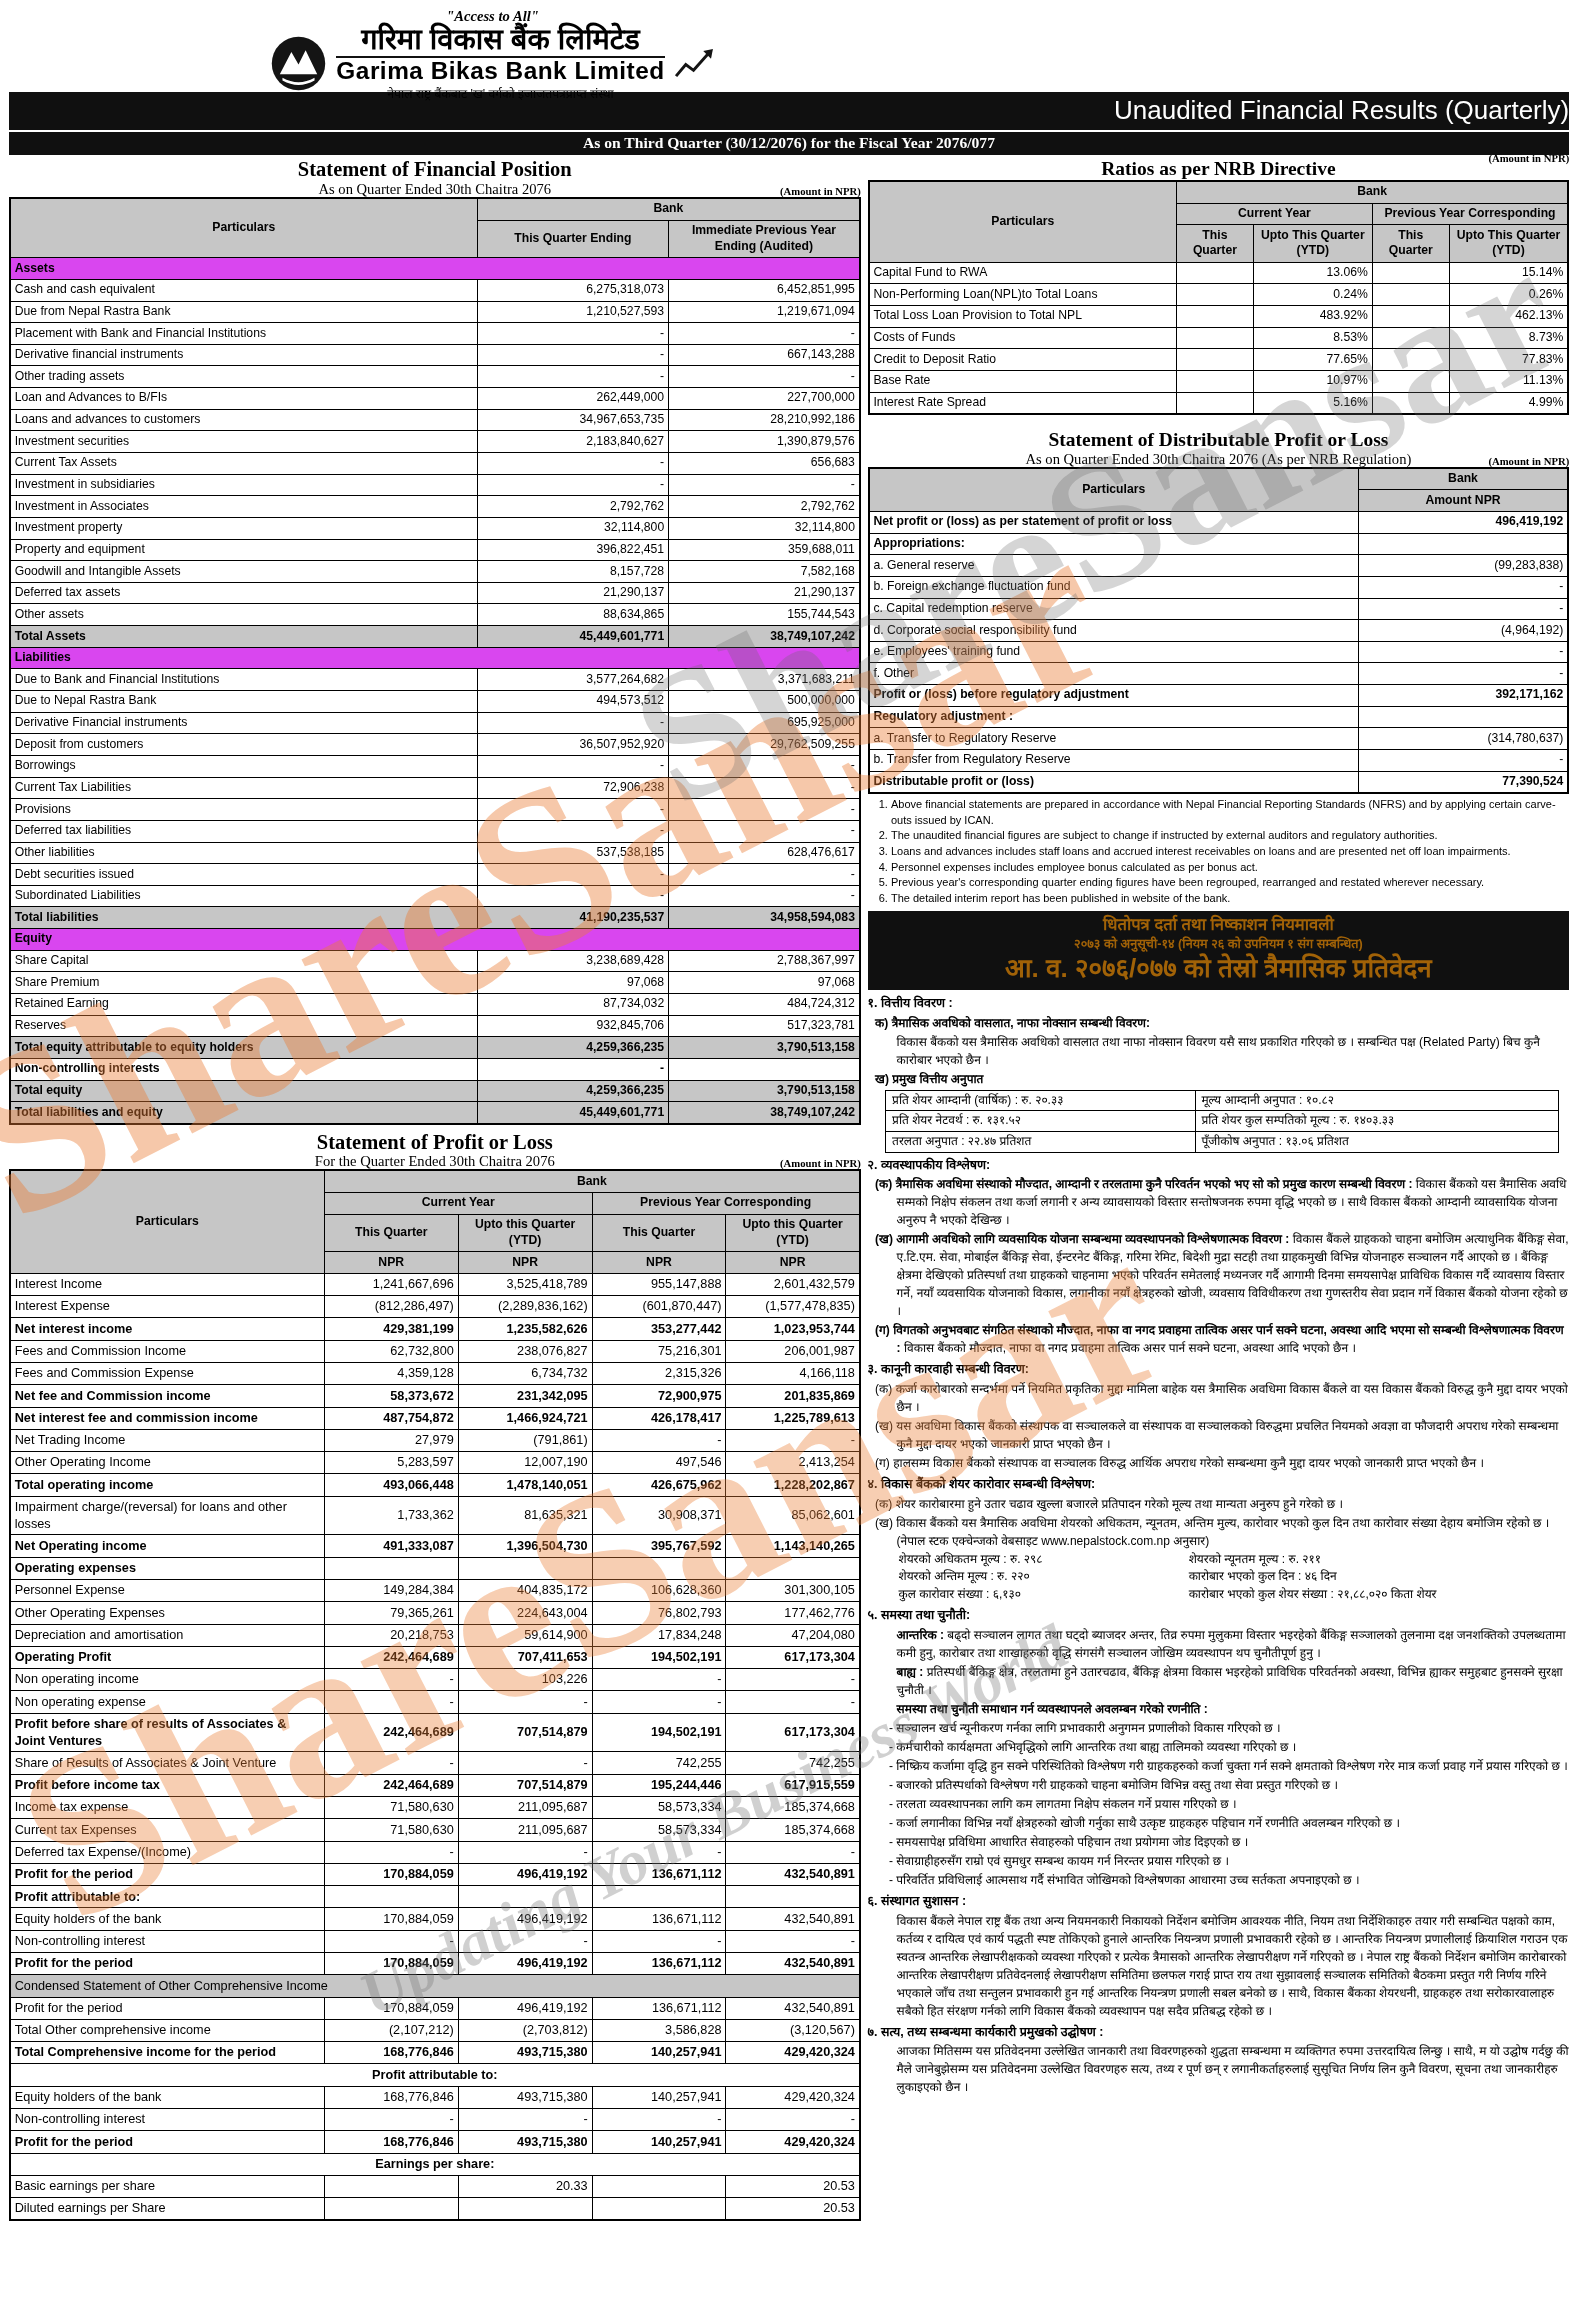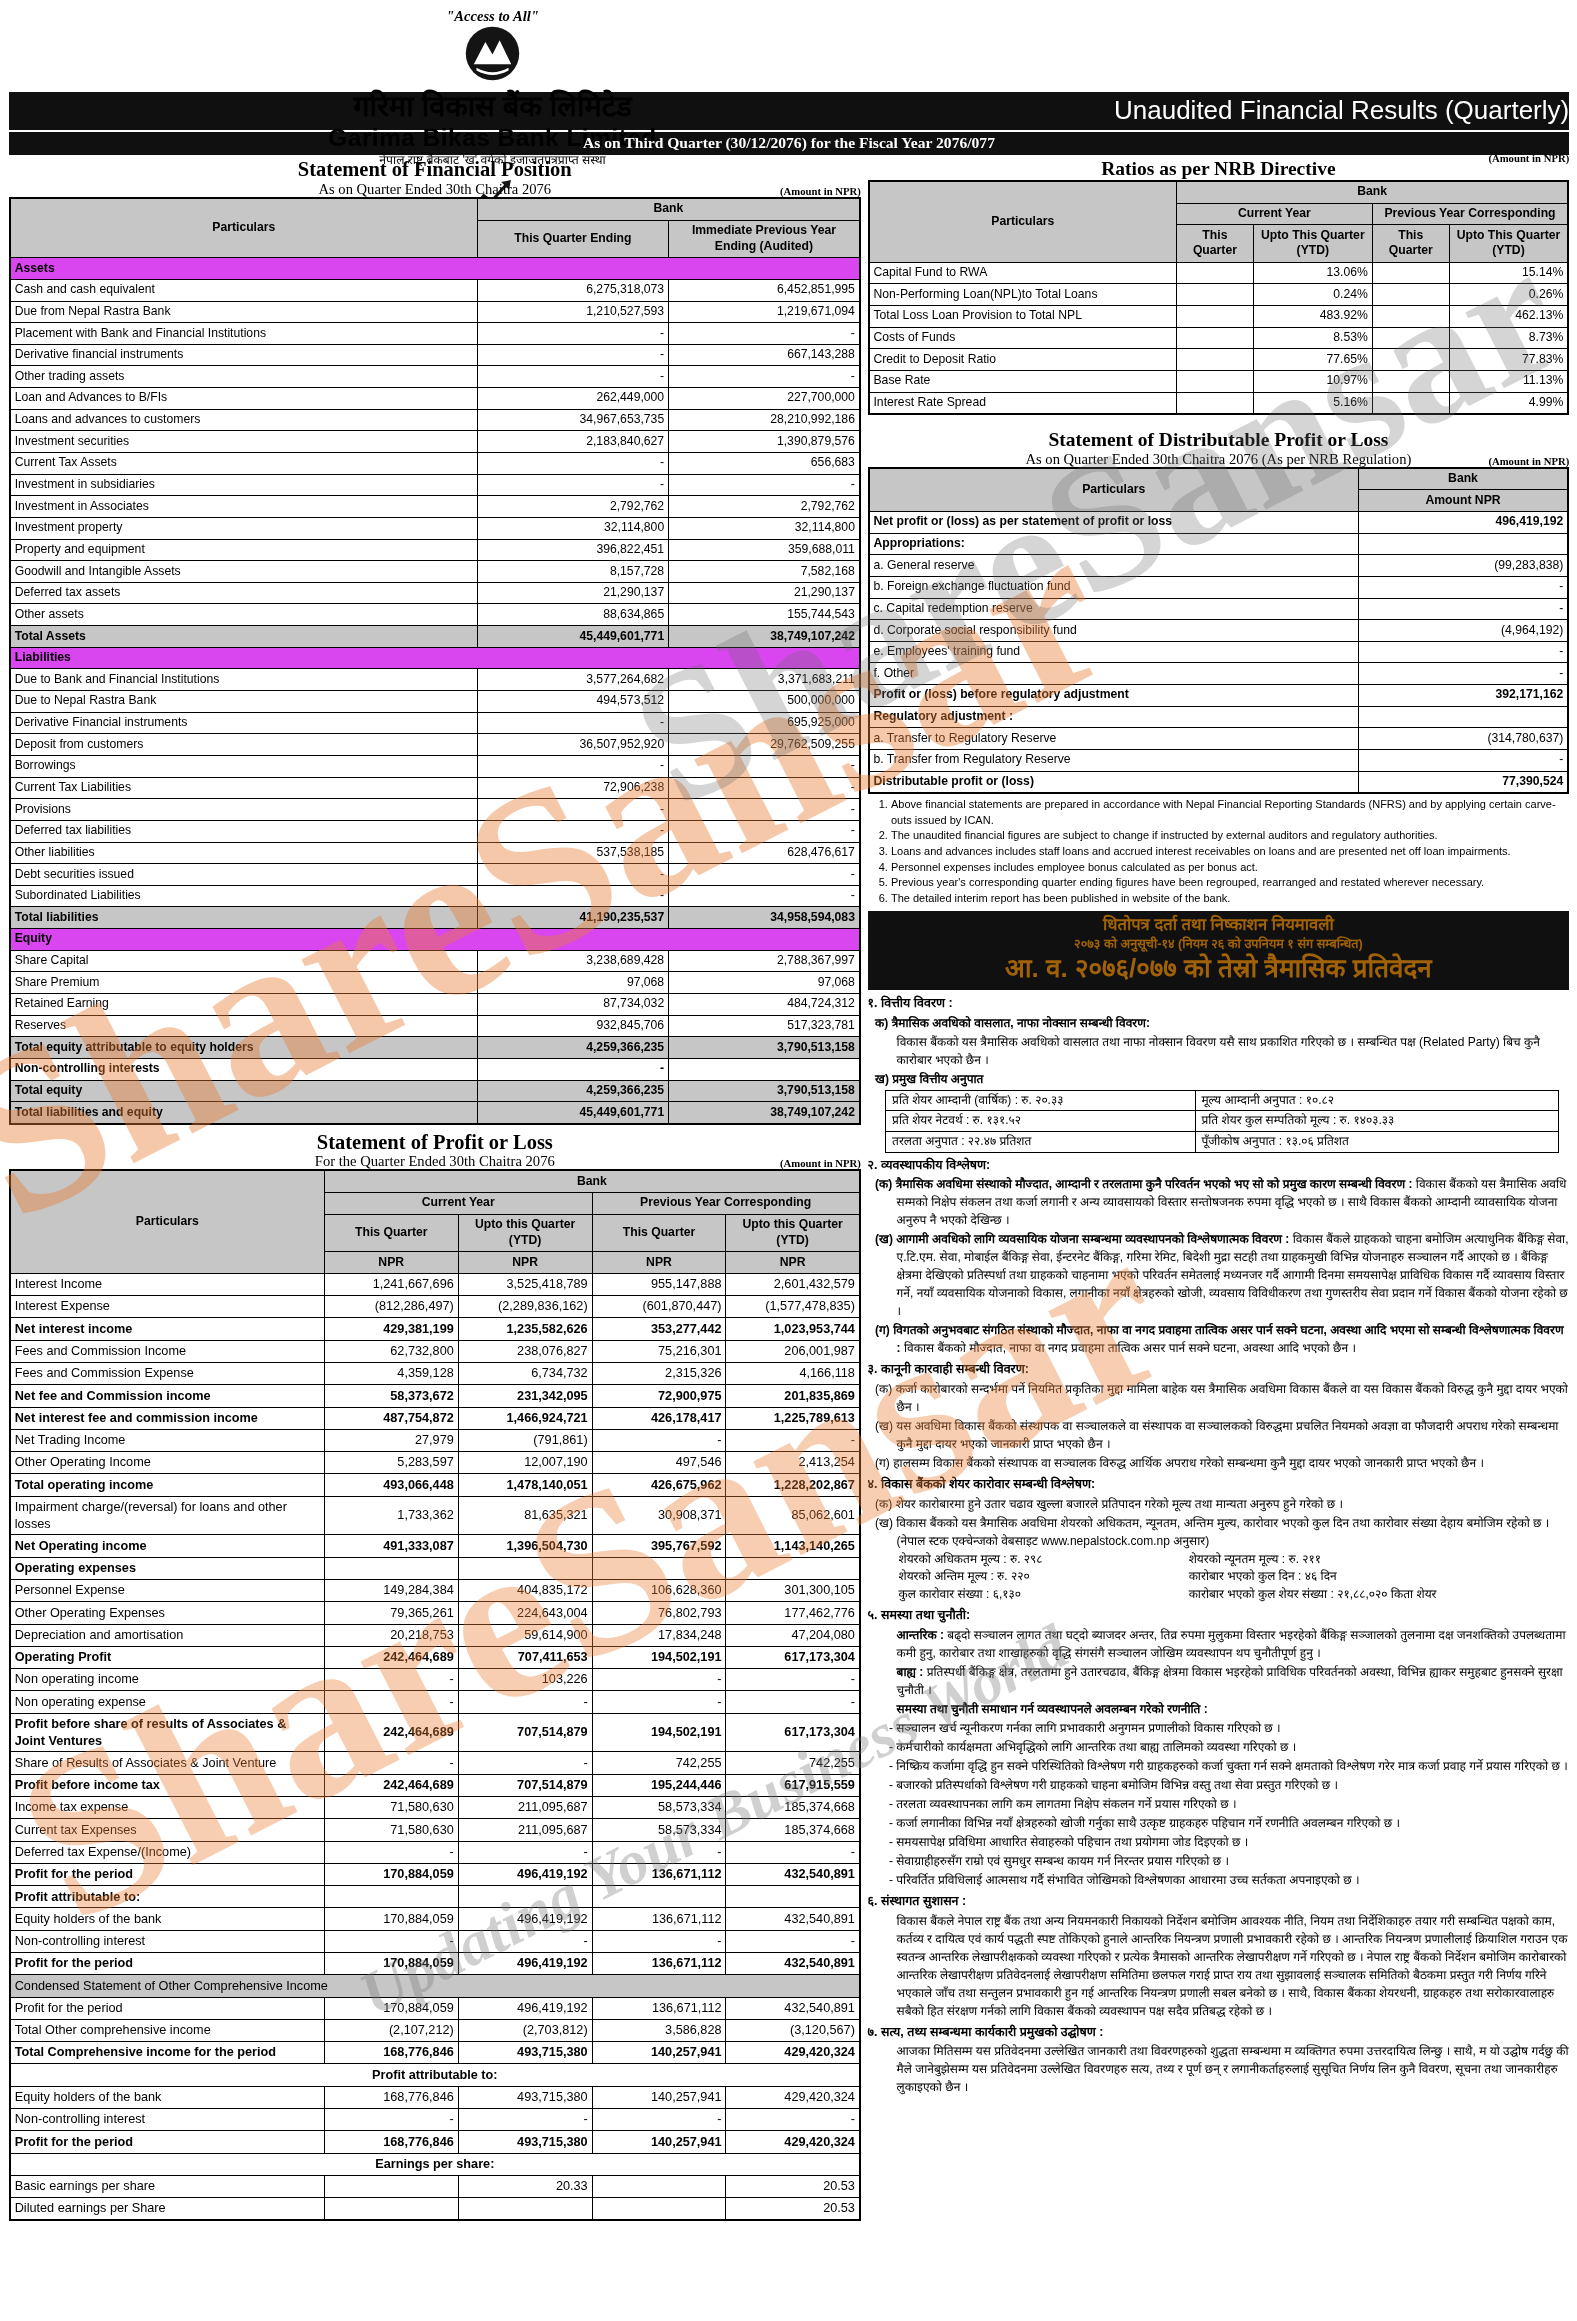--- a/index.html
+++ b/index.html
@@ -4,21 +4,21 @@
 <style>
   html,body{margin:0;padding:0;}
   body{width:1578px;height:2321px;background:#fff;position:relative;overflow:hidden;
        font-family:"Liberation Sans",sans-serif;color:#000;}
   .page{position:absolute;inset:0;padding:5.9px 8.8px;box-sizing:border-box;}
 
   
   .hdr{display:flex;align-items:stretch;height:84px;}
   .hdr-left{width:62%;display:flex;flex-direction:column;align-items:center;}
   .tagline{font-family:"Liberation Serif",serif;font-style:italic;font-weight:bold;font-size:14.6px;margin-top:2px;}
-  .logo-row{display:flex;align-items:center;gap:9.8px;flex-direction:column;}
+  .logo-row{display:flex;align-items:center;gap:9.8px;}
   .emblem{width:57px;height:57px;flex:0 0 auto;}
   .names{text-align:center;}
   .name-np{font-weight:bold;font-size:29px;line-height:1.0;border-bottom:2px solid #111;padding:0 3.9px 2px;}
   .name-en{font-weight:bold;font-size:24.4px;letter-spacing:0.5px;line-height:1.05;}
   .license{font-size:12.2px;margin-top:1px;}
   .arrow-svg{width:41px;height:33px;flex:0 0 auto;}
   .hdr-right{flex:1;border-left:3.9px solid #111;padding-left:13.7px;display:flex;flex-direction:column;justify-content:center;gap:1px;font-size:15px;line-height:1.35;}
   .hdr-right b{font-weight:bold;}
 
   

